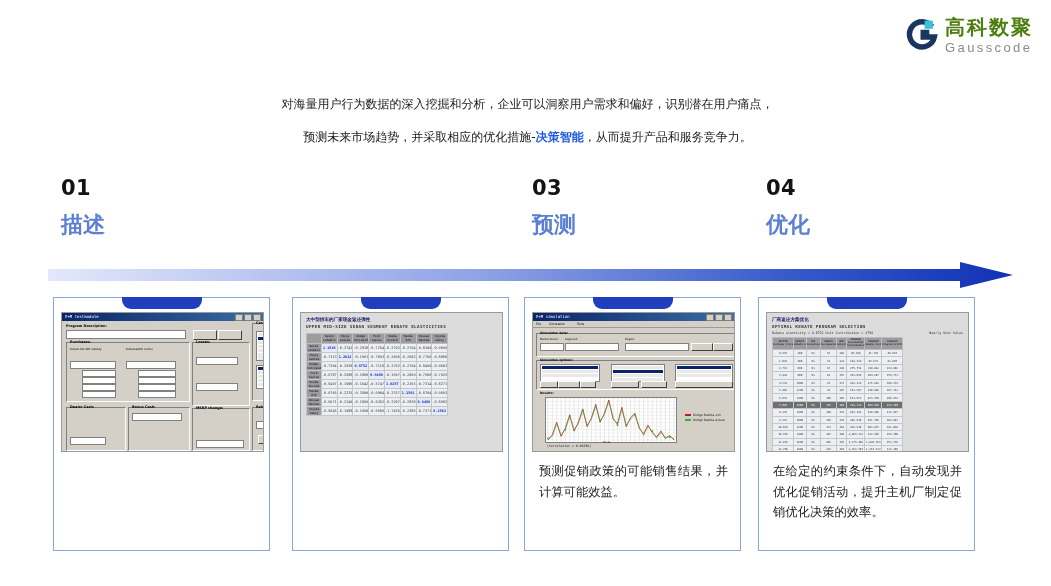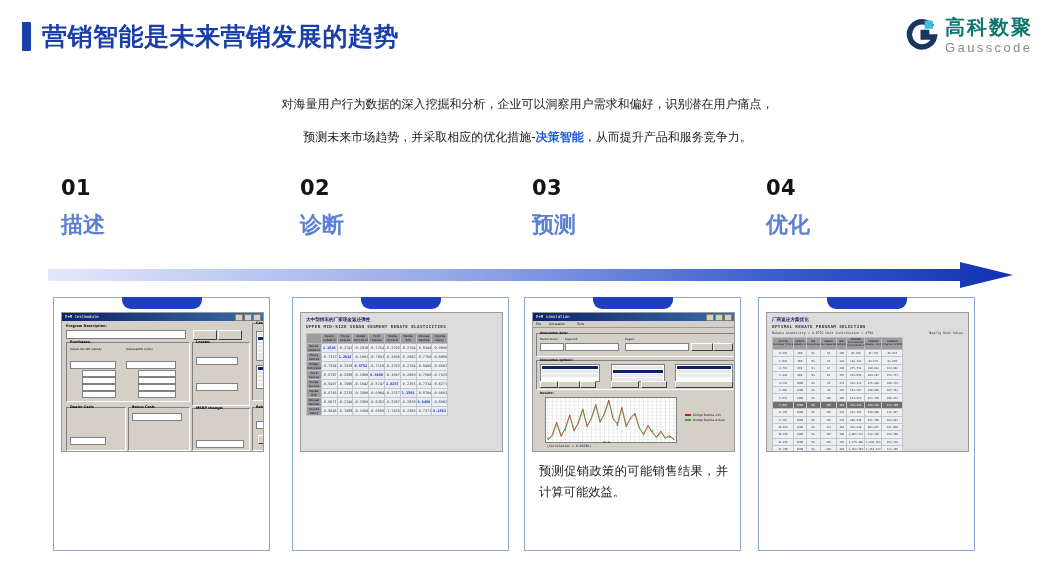--- a/index.html
+++ b/index.html
@@ -14,21 +14,21 @@
   .header{position:absolute;left:0;top:0;width:1051px;height:72px;}
   .title-wrap{position:absolute;left:22px;top:20px;display:flex;align-items:center;gap:11px;}
   .title-bar{width:9px;height:29px;background:#1b3faa;border-radius:1px;}
   .title-text{font-size:25px;font-weight:bold;color:#1b3faa;letter-spacing:.5px;
     font-family:"DejaVu Sans","Liberation Sans",sans-serif;white-space:nowrap;}
 
   .logo{position:absolute;right:18px;top:17px;display:flex;align-items:flex-start;gap:7px;}
   .logo-mark{position:relative;width:32px;height:33px;flex:none;margin-top:2px;}
   .logo-mark svg{display:block;}
   .logo-txt{display:flex;flex-direction:column;line-height:1;}
-  .logo-cn{font-size:20px;font-weight:bold;color:#0f766e;letter-spacing:2px;
+  .logo-cn{font-size:20px;font-weight:bold;color:#4d7c0f;letter-spacing:2px;
     font-family:"DejaVu Sans","Liberation Sans",sans-serif;}
   .logo-en{font-size:13px;color:#8a8a8a;letter-spacing:2.4px;margin-top:4px;
     font-family:"Liberation Sans",sans-serif;}
 
   
   .para{position:absolute;left:40px;top:88px;width:975px;text-align:center;
     font-size:12px;line-height:33px;color:#1a1a1a;
     font-family:"DejaVu Sans","Liberation Sans",sans-serif;}
   .para .hl{color:#1f5ae0;font-weight:bold;}
 
@@ -99,24 +99,20 @@
   .chart-legend span{display:inline-block;width:6px;height:2.5px;vertical-align:middle;margin-right:2px;}
 
   .sub-note{position:absolute;font-size:3.2px;color:#222;font-family:"DejaVu Sans Mono",monospace;}
 </style>
 </head>
 <body>
 
 <div class="slide">
 
   <div class="header">
-    <div class="title-wrap">
-      <div class="title-bar"></div>
-      <div class="title-text">营销智能是未来营销发展的趋势</div>
-    </div>
 
     <div class="logo">
       <div class="logo-mark">
         <svg width="32" height="33" viewBox="0 0 32 33">
           <path d="M26 7.6A12.6 12.6 0 1 0 28.4 18H17.2v-4.6h6.1" fill="none" stroke="#19365f" stroke-width="5.4"></path>
           <rect x="18.6" y="1.6" width="8.2" height="8.2" fill="#3fc0d6"></rect>
         </svg>
       </div>
       <div class="logo-txt">
         <div class="logo-cn">高科数聚</div>
@@ -129,24 +125,20 @@
     <div>对海量用户行为数据的深入挖掘和分析，企业可以洞察用户需求和偏好，识别潜在用户痛点，</div>
     <div>
       <span>预测未来市场趋势，并采取相应的优化措施-</span><span class="hl">决策智能</span><span>，从而提升产品和服务竞争力。</span>
     </div>
   </div>
 
   <div class="steps">
     <div class="step" style="left:53px">
       <div class="num">01</div>
       <div class="lbl">描述</div>
-    </div>
-    <div class="step" style="left:292px">
-      <div class="num">02</div>
-      <div class="lbl">诊断</div>
     </div>
     <div class="step" style="left:524px">
       <div class="num">03</div>
       <div class="lbl">预测</div>
     </div>
     <div class="step" style="left:758px">
       <div class="num">04</div>
       <div class="lbl">优化</div>
     </div>
   </div>
@@ -638,16 +630,17 @@
                   <td style="height: 6.4px; font-size: 2.7px;">218</td>
                   <td style="height: 6.4px; font-size: 2.7px;">410</td>
                   <td style="height: 6.4px; font-size: 2.7px;">1,263.703</td>
                   <td style="height: 6.4px; font-size: 2.7px;">1,161.517</td>
                   <td style="height: 6.4px; font-size: 2.7px;">112.186</td>
                 </tr>
               </tbody>
             </table>
         </div>
       </div>
+      <div class="card-txt">在给定的约束条件下，自动发现并优化促销活动，提升主机厂制定促销优化决策的效率。</div>
     </div>
 
   </div>
 </div>
 
 </body></html>

